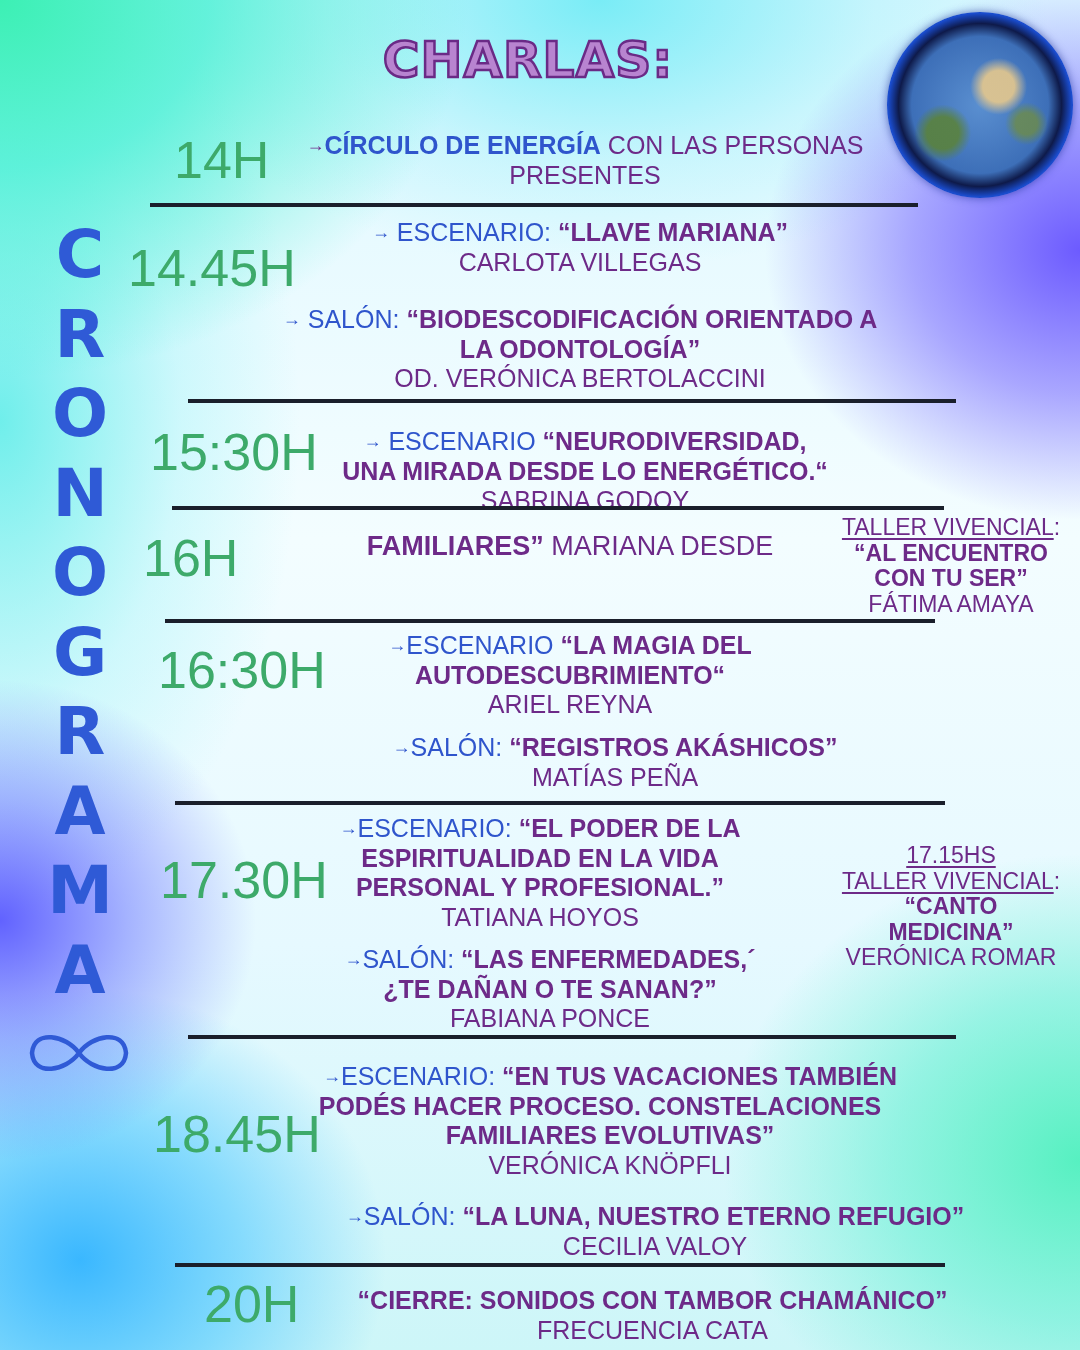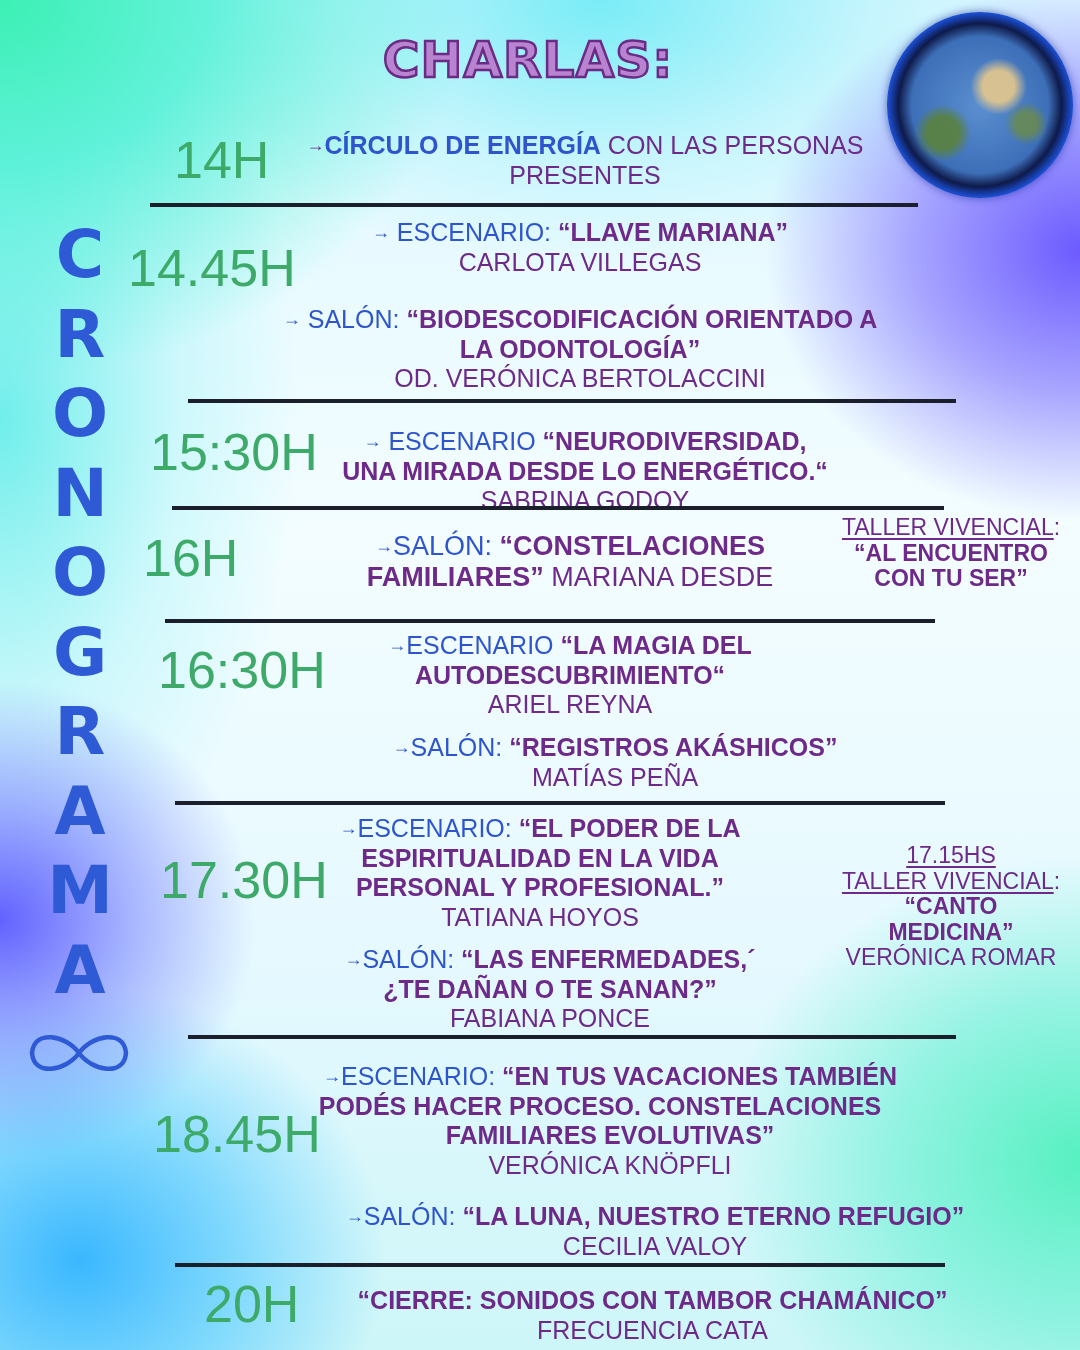--- a/index.html
+++ b/index.html
@@ -127,27 +127,27 @@
 <div class="time" style="left:150px;top:430px;">15:30H</div>
 <div class="block" style="left:290px;top:427px;width:590px;">
   <span class="line"><span class="arrow">→</span><span class="venue"> ESCENARIO  </span><span class="talk">“NEURODIVERSIDAD,</span></span>
   <span class="line talk">UNA MIRADA DESDE LO ENERGÉTICO.“</span>
   <span class="line speaker">SABRINA GODOY</span>
 </div>
 <div class="divider" style="left:172px;top:506px;width:772px;"></div>
 
 <div class="time" style="left:143px;top:536px;">16H</div>
 <div class="block" style="left:310px;top:531px;width:520px;font-size:27px;line-height:31px;">
-  <span class="line"><span class="arrow">→</span><span class="venue">SALÓN: </span><span class="talk">“CONSTELACIONES</span></span>
   <span class="line"><span class="talk">FAMILIARES”</span><span class="speaker"> MARIANA DESDE</span></span>
 </div>
 <div class="side" style="left:826px;top:515px;width:250px;">
   <span class="line"><span class="u">TALLER VIVENCIAL</span><span>:</span></span>
   <span class="line talk">“AL ENCUENTRO</span>
   <span class="line talk">CON TU SER”</span>
+  <span class="line speaker">FÁTIMA AMAYA</span>
 </div>
 <div class="divider" style="left:165px;top:619px;width:770px;"></div>
 
 <div class="time" style="left:158px;top:648px;">16:30H</div>
 <div class="block" style="left:330px;top:631px;width:480px;">
   <span class="line"><span class="arrow">→</span><span class="venue">ESCENARIO </span><span class="talk">“LA MAGIA DEL</span></span>
   <span class="line talk">AUTODESCUBRIMIENTO“</span>
   <span class="line speaker">ARIEL REYNA</span>
 </div>
 <div class="block" style="left:340px;top:733px;width:550px;">

